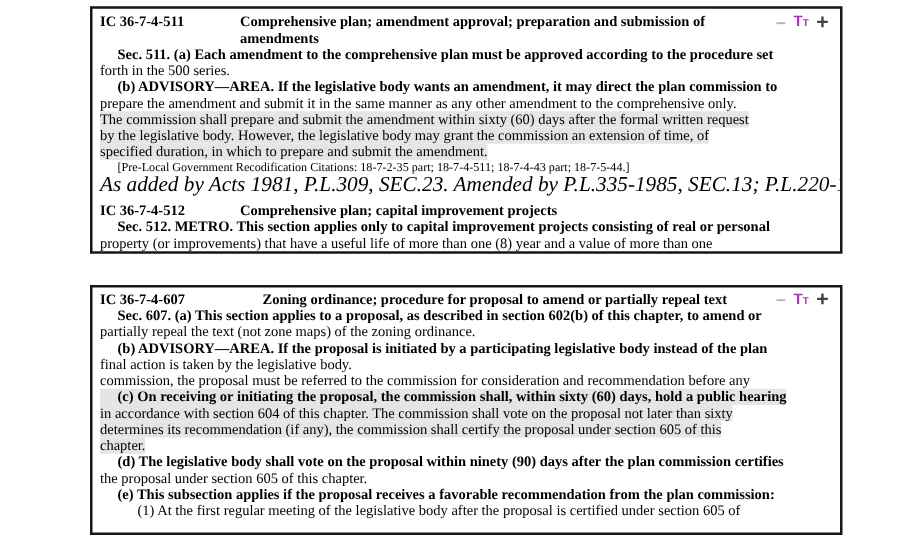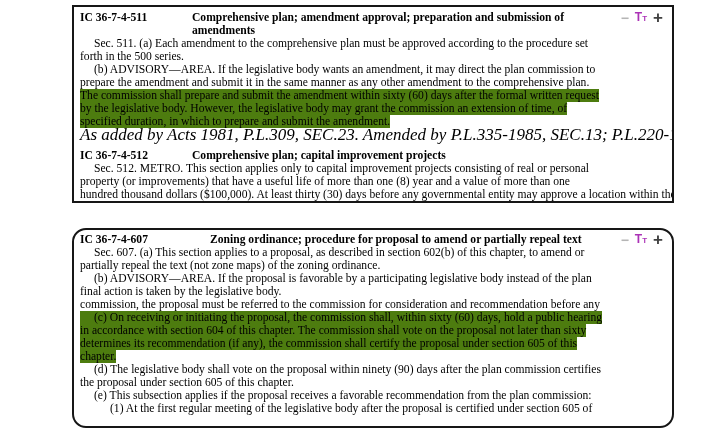--- a/index.html
+++ b/index.html
@@ -5,31 +5,31 @@
   html,body{margin:0;padding:0;}
   body{
     width:720px;height:432px;position:relative;background:#ffffff;
     font-family:"Liberation Serif", serif;color:#000;overflow:hidden;
   }
   .panel{
     position:absolute;left:72px;width:602px;background:#fff;
     border:2px solid #161616;box-sizing:border-box;overflow:hidden;
   }
   #panel1{top:5px;height:198px;}
-  #panel2{top:228px;height:200px;border-radius:14px;}
+  #panel2{top:228px;height:200px;}
   .inner{padding:4px 5px 0 6px;}
   #panel2 .inner{padding-top:3px;}
   .phead{display:flex;font-weight:bold;font-size:11.6px;line-height:13px;}
   .pcode{flex:0 0 112px;white-space:nowrap;}
   .ptitle{white-space:pre-line;}
   #panel2 .ptitle{padding-left:18px;white-space:nowrap;}
   .line{font-size:11.6px;line-height:13px;height:13px;white-space:nowrap;}
-  .ind .txt{padding-left:14px;}
+  .ind .txt{padding-left:14px;font-weight:bold;}
   .ind2 .txt{padding-left:30px;margin-top:28px;}
-  .hl .txt{background:#4d7c0f;}
+  .hl .txt{background:#e5e5e5;}
   .cite{font-size:9.7px;}
   .cite .txt{padding-left:14px;}
   .ital{font-style:italic;font-size:17px;}
   .gap{height:8px;}
   .head2{font-weight:bold;}
   .head2 .code{display:inline-block;width:112px;}
   .icons{
     position:absolute;top:3px;right:9px;display:flex;align-items:center;gap:6px;
     font-family:"Liberation Sans", sans-serif;line-height:14px;
   }
@@ -46,24 +46,25 @@
   <div class="inner">
     <div class="phead">
       <span class="pcode">IC 36-7-4-511</span>
       <span class="ptitle">Comprehensive plan; amendment approval; preparation and submission of
 amendments</span>
     </div>
     <div>
         <div class="line ind"><span class="txt">Sec. 511. (a) Each amendment to the comprehensive plan must be approved according to the procedure set</span></div>
         <div class="line "><span class="txt">forth in the 500 series.</span></div>
         <div class="line ind"><span class="txt">(b) ADVISORY—AREA. If the legislative body wants an amendment, it may direct the plan commission to</span></div>
-        <div class="line "><span class="txt">prepare the amendment and submit it in the same manner as any other amendment to the comprehensive plan.</span></div>
+        <div class="line "><span class="txt">prepare the amendment and submit it in the same manner as any other amendment to the comprehensive only.</span></div>
         <div class="line hl"><span class="txt">The commission shall prepare and submit the amendment within sixty (60) days after the formal written request</span></div>
         <div class="line hl"><span class="txt">by the legislative body. However, the legislative body may grant the commission an extension of time, of</span></div>
         <div class="line hl"><span class="txt">specified duration, in which to prepare and submit the amendment.</span></div>
+        <div class="line cite"><span class="txt">[Pre-Local Government Recodification Citations: 18-7-2-35 part; 18-7-4-511; 18-7-4-43 part; 18-7-5-44.]</span></div>
         <div class="line ital"><span class="txt">As added by Acts 1981, P.L.309, SEC.23. Amended by P.L.335-1985, SEC.13; P.L.220-1986, SEC.14.</span></div>
         <div class="line gap"></div>
         <div class="line head2"><span class="code">IC 36-7-4-512</span><span class="h2title">Comprehensive plan; capital improvement projects</span></div>
         <div class="line ind"><span class="txt">Sec. 512. METRO. This section applies only to capital improvement projects consisting of real or personal</span></div>
         <div class="line "><span class="txt">property (or improvements) that have a useful life of more than one (8) year and a value of more than one</span></div>
         <div class="line "><span class="txt">hundred thousand dollars ($100,000). At least thirty (30) days before any governmental entity may approve a location within the county</span></div>
       </div>
   </div>
   <div class="icons">
     <span class="ic-minus">−</span>
@@ -74,21 +75,21 @@
 
 <div class="panel" id="panel2">
   <div class="inner">
     <div class="phead">
       <span class="pcode">IC 36-7-4-607</span>
       <span class="ptitle">Zoning ordinance; procedure for proposal to amend or partially repeal text</span>
     </div>
     <div>
         <div class="line ind"><span class="txt">Sec. 607. (a) This section applies to a proposal, as described in section 602(b) of this chapter, to amend or</span></div>
         <div class="line "><span class="txt">partially repeal the text (not zone maps) of the zoning ordinance.</span></div>
-        <div class="line ind"><span class="txt">(b) ADVISORY—AREA. If the proposal is favorable by a participating legislative body instead of the plan</span></div>
+        <div class="line ind"><span class="txt">(b) ADVISORY—AREA. If the proposal is initiated by a participating legislative body instead of the plan</span></div>
         <div class="line "><span class="txt">final action is taken by the legislative body.</span></div>
         <div class="line "><span class="txt">commission, the proposal must be referred to the commission for consideration and recommendation before any</span></div>
         <div class="line ind hl"><span class="txt">(c) On receiving or initiating the proposal, the commission shall, within sixty (60) days, hold a public hearing</span></div>
         <div class="line hl"><span class="txt">in accordance with section 604 of this chapter. The commission shall vote on the proposal not later than sixty</span></div>
         <div class="line hl"><span class="txt">determines its recommendation (if any), the commission shall certify the proposal under section 605 of this</span></div>
         <div class="line hl"><span class="txt">chapter.</span></div>
         <div class="line ind"><span class="txt">(d) The legislative body shall vote on the proposal within ninety (90) days after the plan commission certifies</span></div>
         <div class="line "><span class="txt">the proposal under section 605 of this chapter.</span></div>
         <div class="line ind"><span class="txt">(e) This subsection applies if the proposal receives a favorable recommendation from the plan commission:</span></div>
         <div class="line ind2"><span class="txt">(1) At the first regular meeting of the legislative body after the proposal is certified under section 605 of</span></div>

